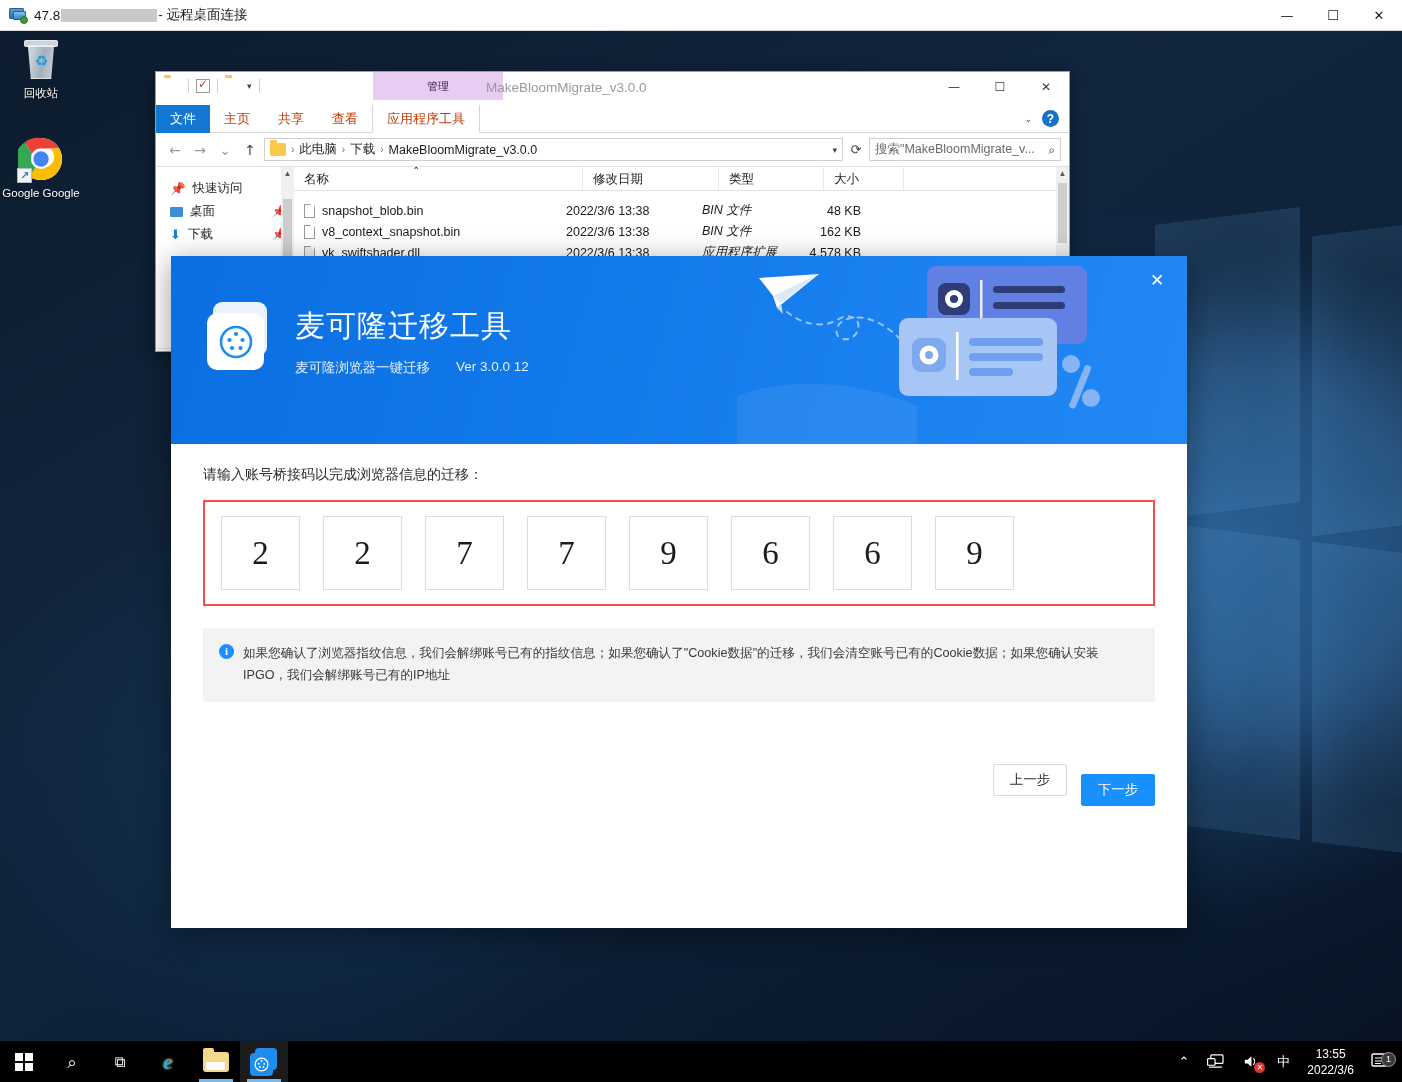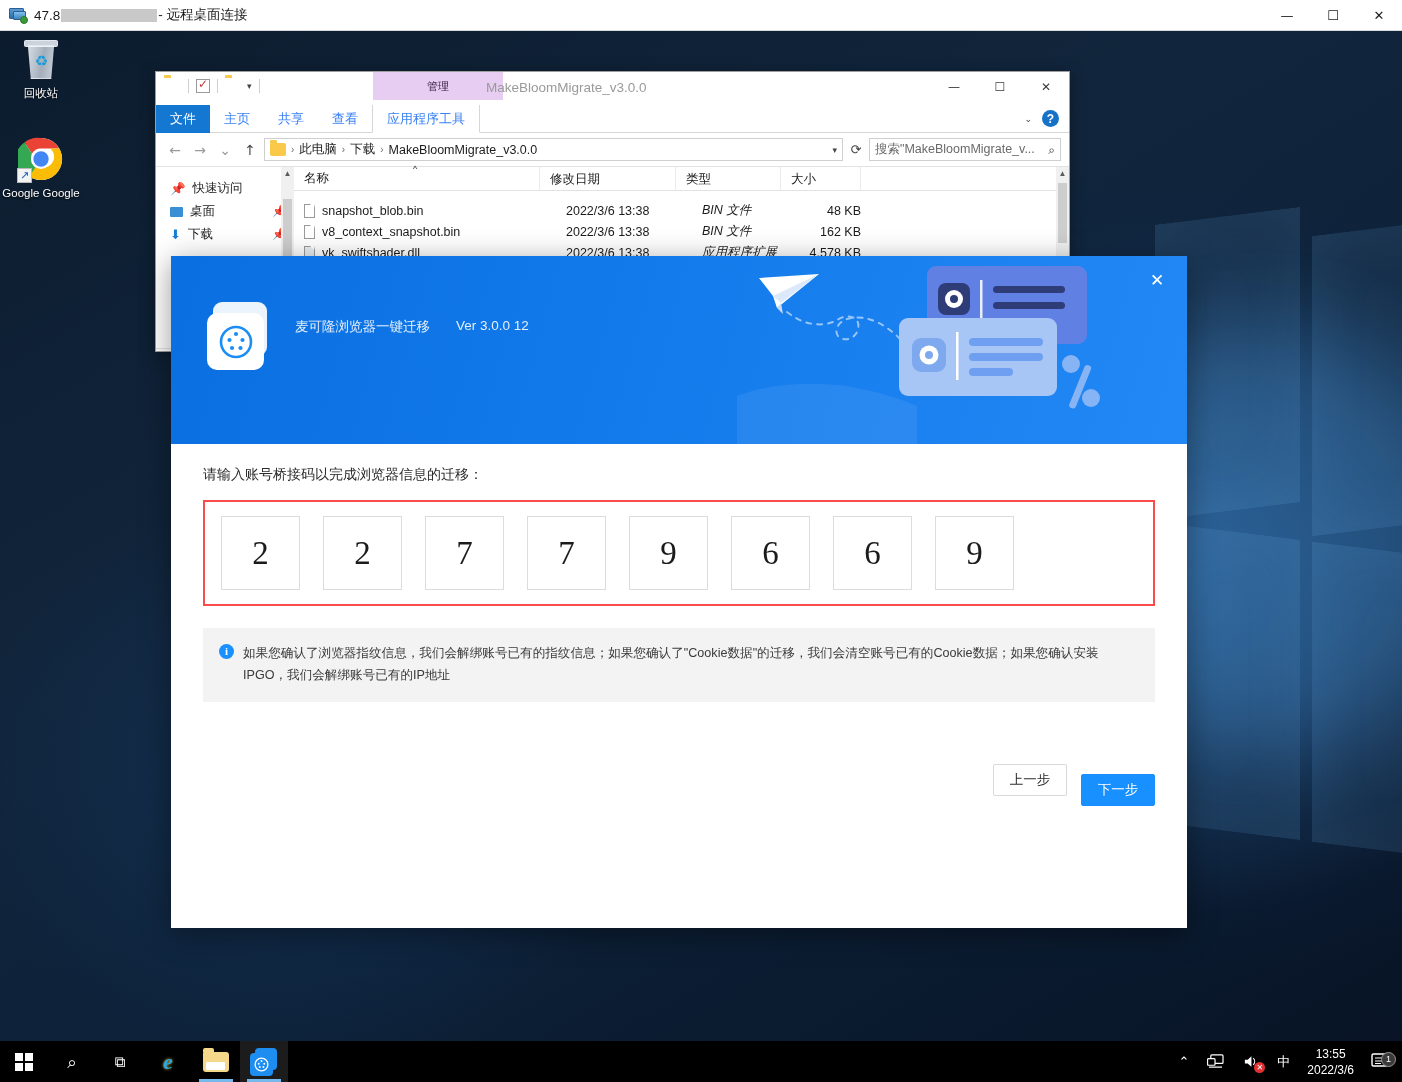--- a/index.html
+++ b/index.html
@@ -146,21 +146,21 @@
     width: 46px; height: 29px; display: flex; align-items: center; justify-content: center;
     font-size: 12px; color: #3a3a3a; font-family: "DejaVu Sans", sans-serif;
   }
 
   #exp-ribbon {
     height: 28px; display: flex; align-items: stretch; position: relative;
     border-bottom: 1px solid #d6d6d6;
   }
   .rb-tab {
     padding: 0 14px; display: flex; align-items: center; font-size: 13px;
-    color: #3b82f6; height: 28px;
+    color: #c2410c; height: 28px;
   }
   .rb-tab.file { background: #1477d1; color: #fff; }
   .rb-tab.ctx {
     border-left: 1px solid #d6d6d6; border-right: 1px solid #d6d6d6;
     border-bottom: 1px solid #fff; margin-bottom: -1px; background: #fff;
   }
   #exp-ribbon-right { margin-left: auto; display: flex; align-items: center; gap: 10px; padding-right: 10px; }
   .help-circ {
     width: 17px; height: 17px; border-radius: 50%; background: #1572c8; color: #fff;
     font-size: 12px; display: flex; align-items: center; justify-content: center;
@@ -202,21 +202,21 @@
   }
   #exp-nav-scroll .thumb { width: 9px; height: 72px; margin: 18px auto 0; background: #cdcdcd; }
   #exp-nav-scroll .arw { text-align: center; font-size: 8px; color: #5a5a5a; line-height: 14px; }
 
   #exp-list { flex: 1; position: relative; }
   #exp-cols {
     display: flex; height: 24px; border-bottom: 1px solid #e2e2e2; align-items: center;
     font-size: 12.5px; color: #1b1b1b;
   }
   .col { padding-left: 10px; border-right: 1px solid #eaeaea; height: 24px; line-height: 24px; position: relative; }
-  .col.name { width: 246px; font-family: Liberation Mono, monospace; }
+  .col.name { width: 289px; }
   .col.date { width: 136px; }
   .col.type { width: 105px; }
   .col.size { width: 80px; }
   .sortmark { position: absolute; left: 118px; top: -8px; font-size: 10px; color: #333; }
   .file-row { display: flex; height: 21px; align-items: center; font-size: 12.5px; color: #1b1b1b; }
   .fr-name { width: 262px; padding-left: 10px; display: flex; align-items: center; gap: 7px; }
   .fr-date { width: 136px; padding-left: 10px; }
   .fr-type { width: 105px; padding-left: 10px; font-style: italic; }
   .fr-size { width: 80px; text-align: right; padding-right: 16px; }
   .doc-ico {
@@ -597,20 +597,21 @@
               <circle cx="20" cy="20" r="15" fill="none" stroke="#1b8ef5" stroke-width="2.6"></circle>
               <circle cx="20" cy="12" r="2.1" fill="#1b8ef5"></circle>
               <circle cx="13.5" cy="18" r="2.1" fill="#1b8ef5"></circle>
               <circle cx="26.5" cy="18" r="2.1" fill="#1b8ef5"></circle>
               <circle cx="16" cy="26" r="2.1" fill="#1b8ef5"></circle>
               <circle cx="24.5" cy="26" r="2.1" fill="#1b8ef5"></circle>
             </svg>
           </span>
         </div>
         <div id="dlg-title-wrap">
+          <div id="dlg-title">麦可隆迁移工具</div>
           <div id="dlg-sub">
             <span>麦可隆浏览器一键迁移</span>
             <span>Ver 3.0.0 12</span>
           </div>
         </div>
       </div>
       <div id="dlg-close">✕</div>
     </div>
 
     <div id="dlg-body">

